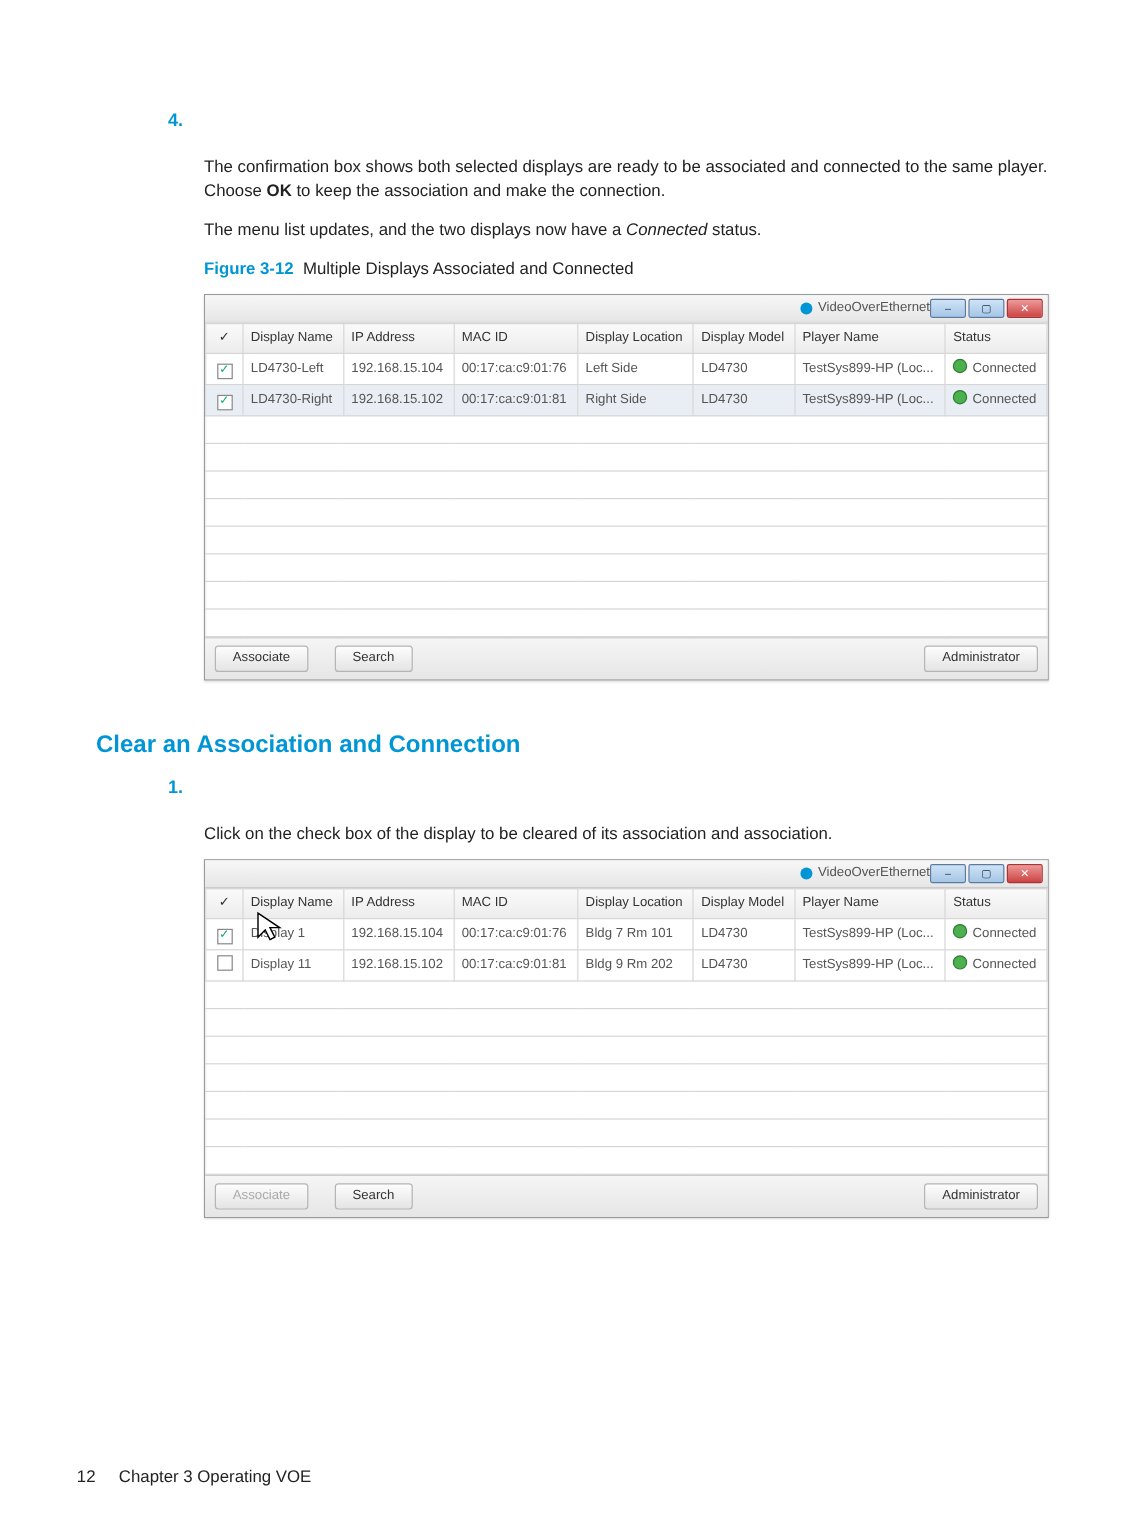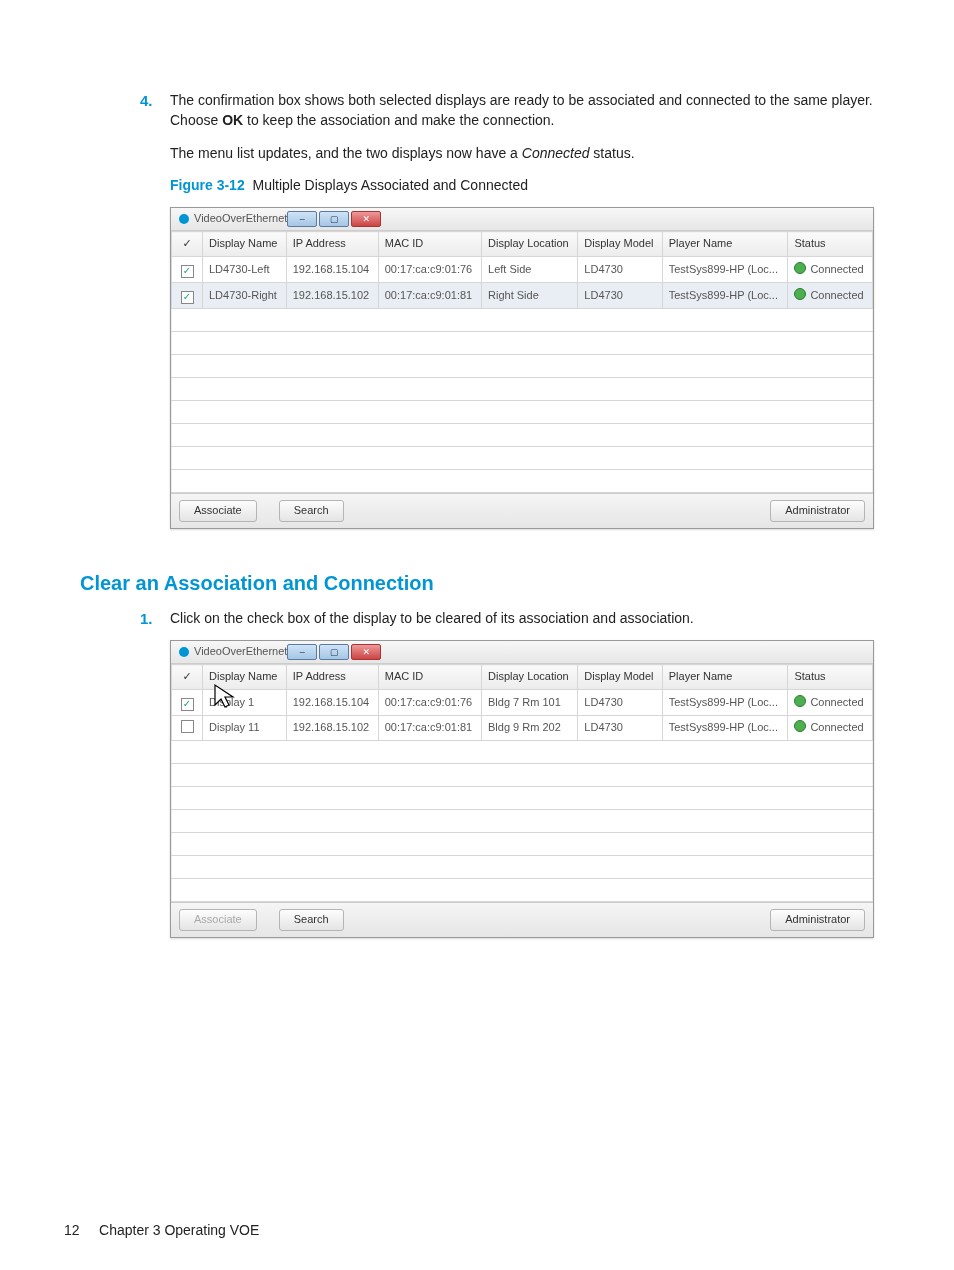--- a/index.html
+++ b/index.html
@@ -22,21 +22,21 @@
     margin-left: 60px;
     margin-bottom: 10px;
   }
   .step-num {
     width: 30px;
     flex: none;
     color: #0096d6;
     font-weight: bold;
     font-size: 15px;
   }
-  .step-body { flex: 1; }
+  .step-body { flex: 1; margin-top: 38px; }
   .step-body p { margin: 0 0 12px 0; }
   .bold { font-weight: bold; }
   .italic { font-style: italic; }
   .figure-caption {
     margin: 4px 0 8px 0;
     font-size: 14px;
   }
   .figure-caption .fig-label {
     color: #0096d6;
     font-weight: bold;
@@ -48,21 +48,21 @@
     background: linear-gradient(#fdfdfd,#f2f2f2);
     font-family: "Segoe UI", Tahoma, sans-serif;
     font-size: 11px;
     color: #555;
     position: relative;
   }
   .titlebar {
     height: 22px;
     display: flex;
     align-items: center;
-    justify-content: flex-start;
+    justify-content: flex-end;
     padding: 0 4px 0 8px;
     background: linear-gradient(#f7f7f7,#e6e6e6);
     border-bottom: 1px solid #ccc;
     font-size: 11px;
   }
   .titlebar-left { display:flex; align-items:center; gap:5px; }
   .hp-dot {
     width: 10px; height: 10px; border-radius: 50%;
     background: #0096d6; display:inline-block;
   }

